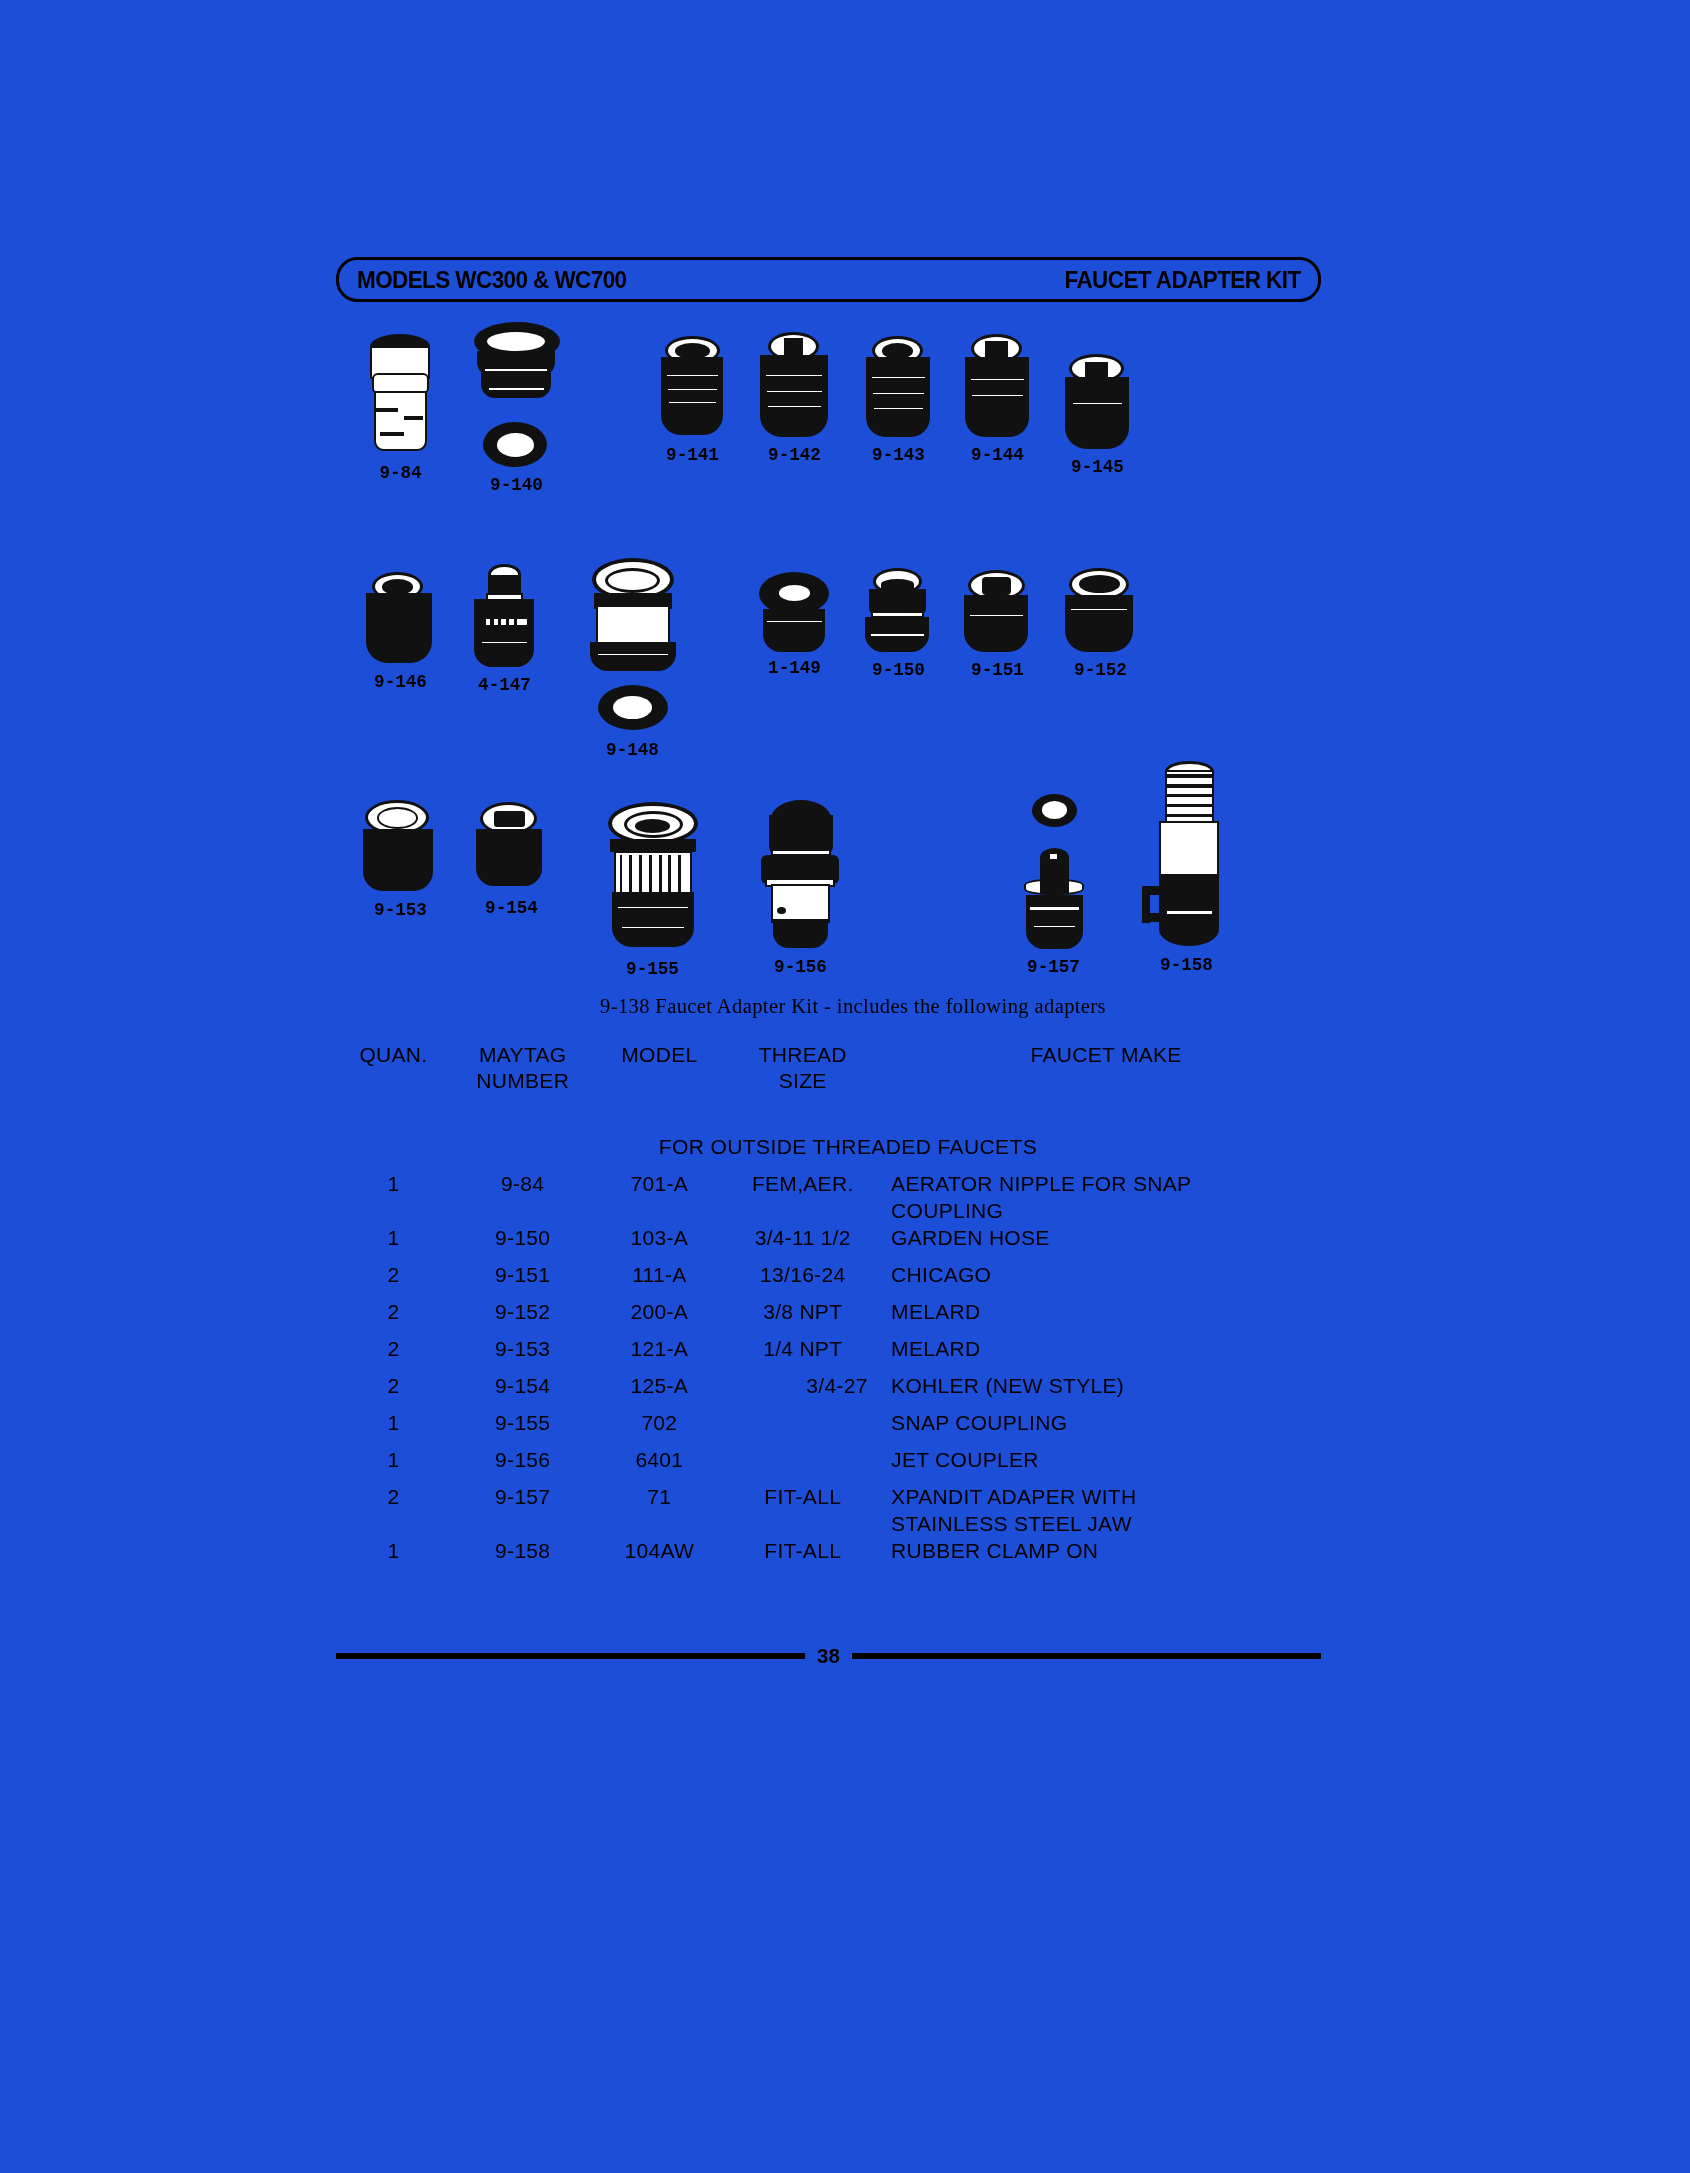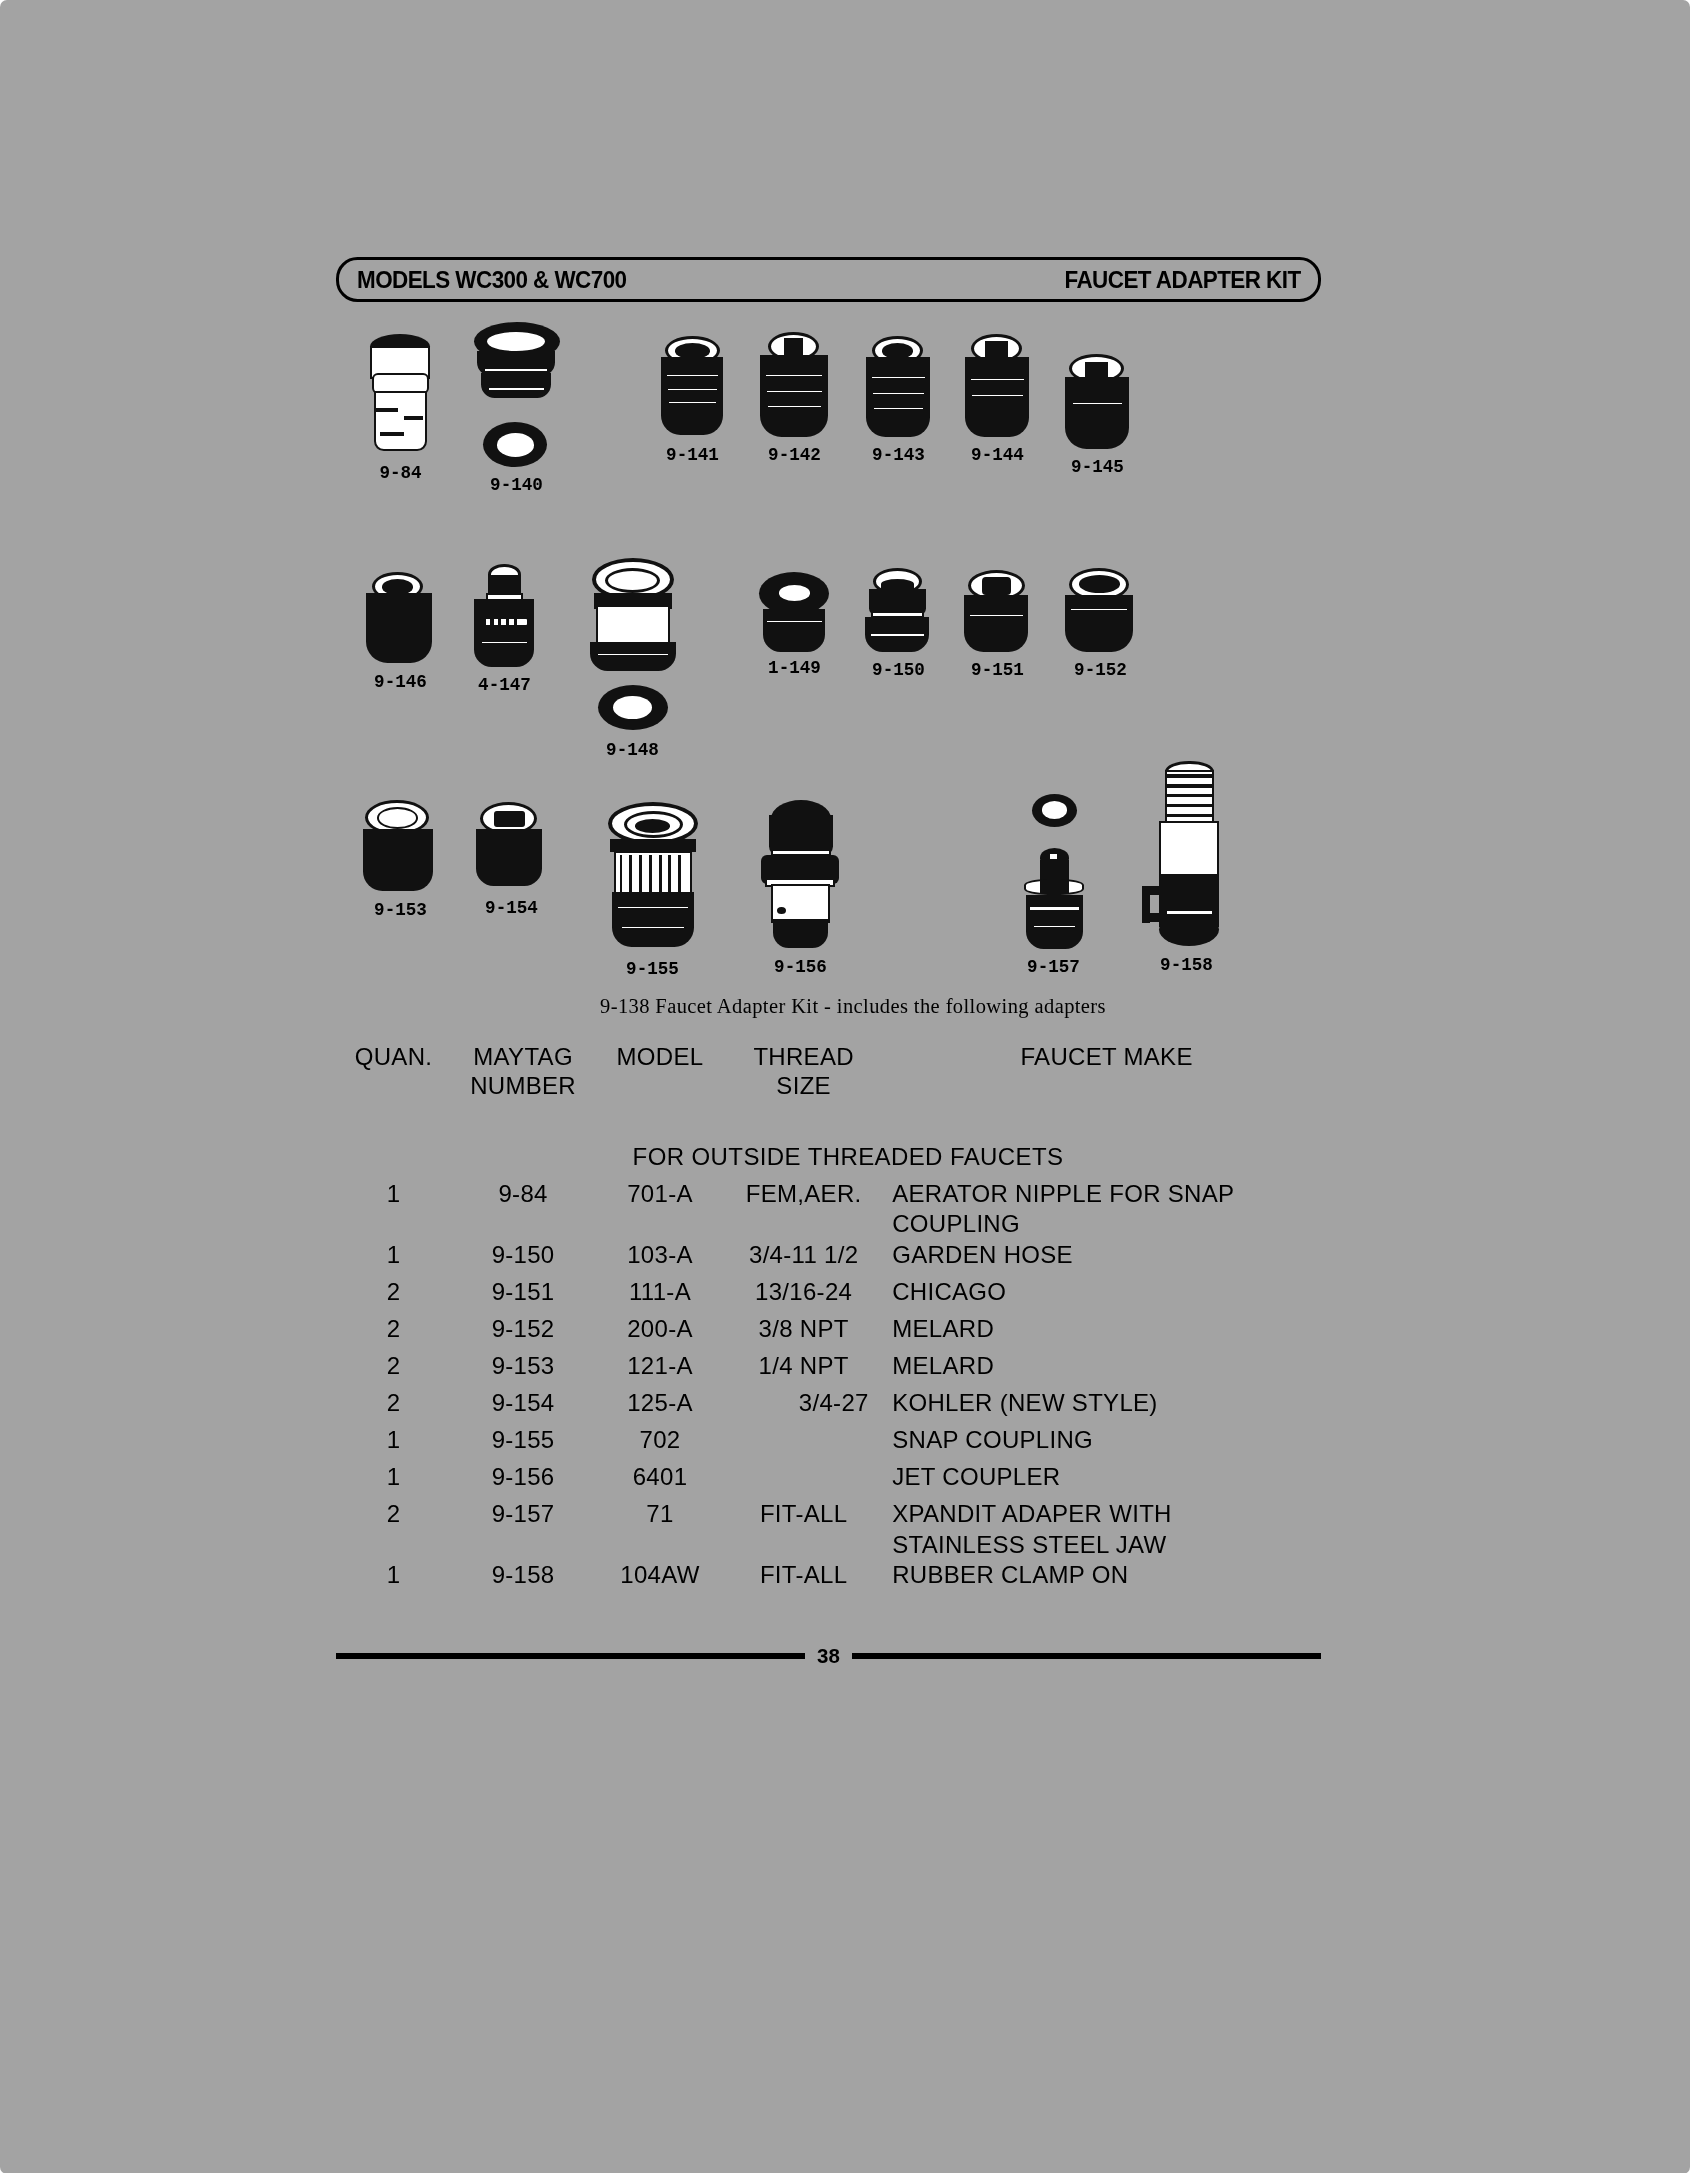--- a/index.html
+++ b/index.html
@@ -9,23 +9,22 @@
     background: #ffffff;
   }
   body {
     font-family: "Liberation Sans", sans-serif;
     color: #000000;
   }
   #page {
     position: relative;
     width: 1690px;
     height: 2174px;
-    background: #a3a3a3;
+    background: #1d4ed8;
     overflow: hidden;
-    border-radius: 7px;
   }
   
   #header-banner {
     position: absolute;
     left: 336px;
     top: 257px;
     width: 985px;
     height: 45px;
     border: 3.9px solid #000;
     border-radius: 21.5px;
@@ -98,21 +97,21 @@
     letter-spacing: 0.4px;
     margin-left: 8px;
   }
   #spec-table {
     position: absolute;
     left: 336px;
     top: 1042px;
     width: 985px;
     border-collapse: collapse;
     font-family: "Liberation Sans", sans-serif;
-    font-size: 24px;
+    font-size: 21px;
     letter-spacing: 0.3px;
   }
   #spec-table th, #spec-table td {
     padding: 0;
     vertical-align: top;
     font-weight: normal;
   }
   #spec-table thead th {
     font-weight: normal;
     text-align: center;

